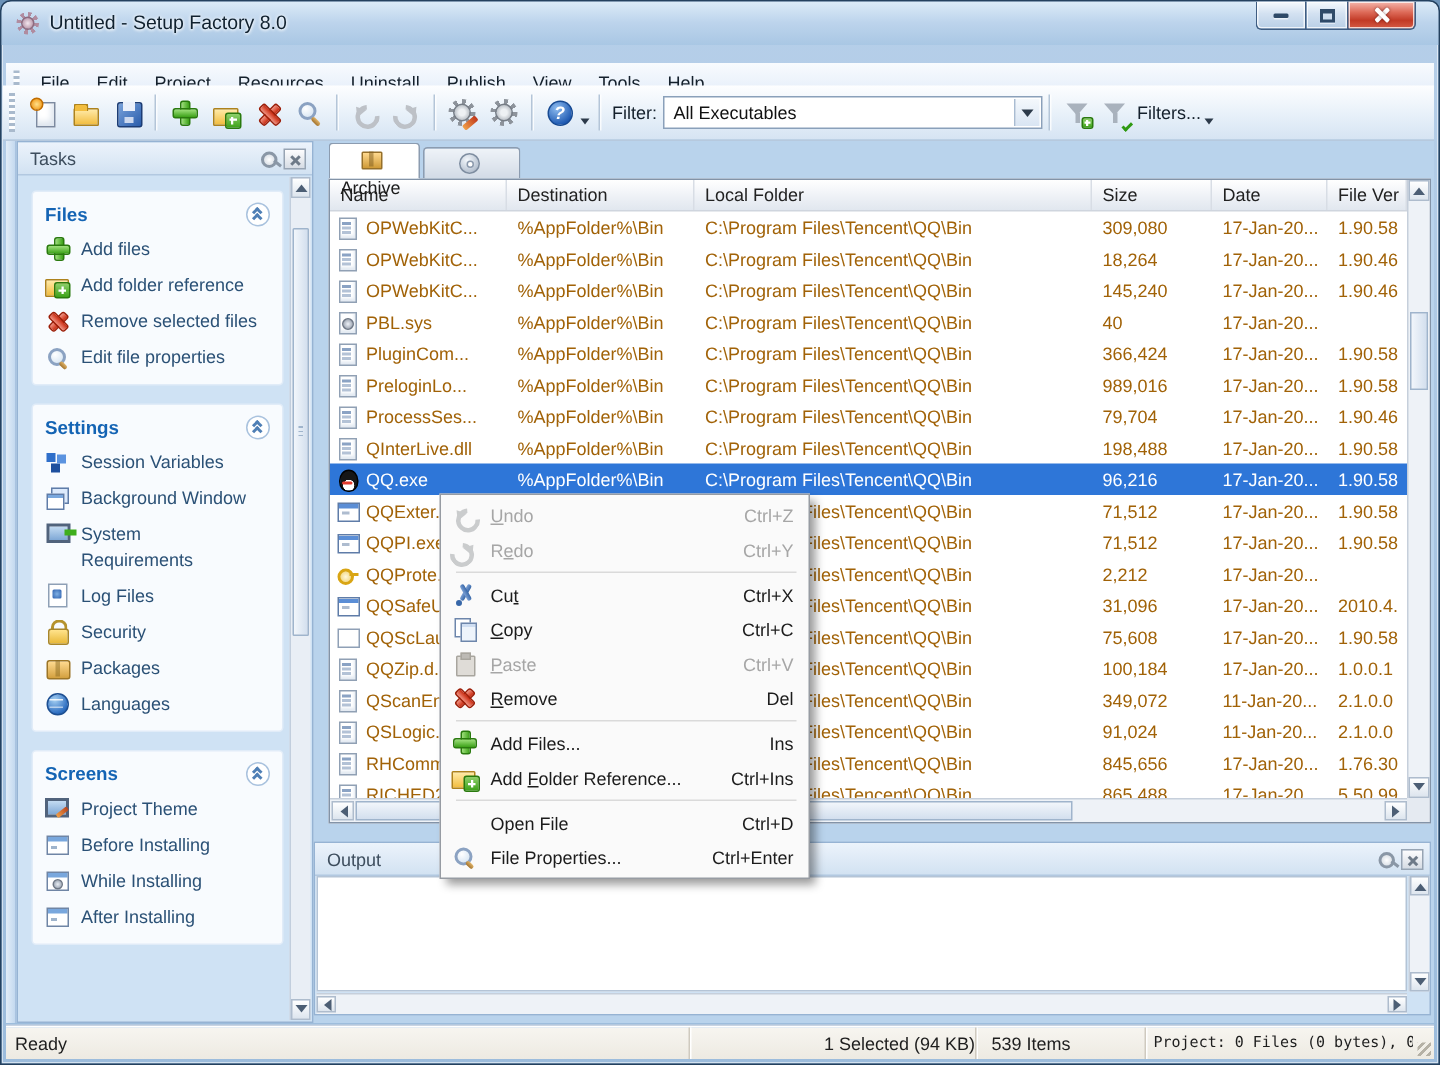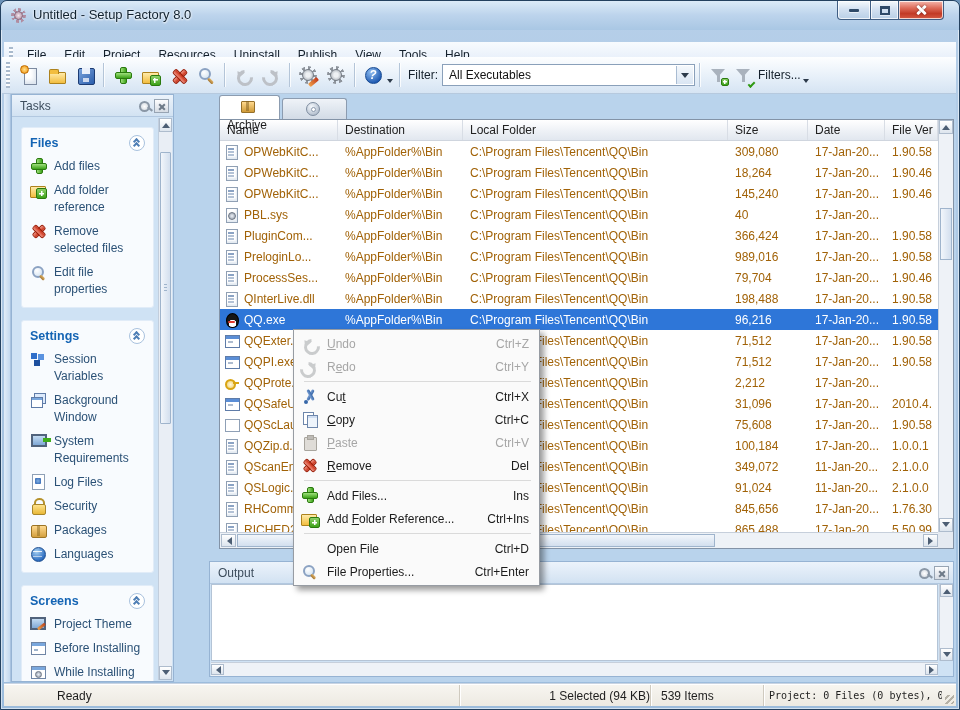--- a/index.html
+++ b/index.html
@@ -86,21 +86,21 @@
   .ic-help::before{content:"";position:absolute;inset:1px;border-radius:50%;background:radial-gradient(circle at 35% 28%,#8fbdf0,#1f5ab2 75%);border:1px solid #174a92;}
   .ic-help::after{content:"?";position:absolute;inset:0;color:#fff;font-weight:bold;font-size:12px;text-align:center;line-height:19px;}
   .ic-funnel::before{content:"";position:absolute;left:2px;top:3px;width:0;height:0;border-left:7px solid transparent;border-right:7px solid transparent;border-top:8px solid #a9b2bd;}
   .ic-funnel::after{content:"";position:absolute;left:8px;top:9px;width:3px;height:7px;background:#a9b2bd;}
   .ic-funnel .badge{position:absolute;right:-1px;bottom:-1px;width:8px;height:8px;border-radius:2px;border:1px solid #2a7a0e;
     background:linear-gradient(#fff,#fff) 50% 50%/4px 1.5px no-repeat,linear-gradient(#fff,#fff) 50% 50%/1.5px 4px no-repeat,linear-gradient(#8ed06a,#3da219);}
   .ic-funnel .check{position:absolute;right:-2px;bottom:-1px;width:7px;height:4px;border-left:2px solid #2f9912;border-bottom:2px solid #2f9912;transform:rotate(-45deg);}
   
   .workspace{position:absolute;left:3px;right:3px;top:93px;bottom:27px;background:#b9d3ec;}
   
-  .sidebar{position:absolute;left:0;top:0;width:170px;bottom:0;border-radius:28px;}
+  .sidebar{position:absolute;left:0;top:0;width:205px;bottom:0;border-radius:28px;}
   .side-strip{position:absolute;left:0;top:0;width:7px;height:100%;background:linear-gradient(90deg,#e2edf8,#c4d9ef);border-right:1px solid #a9c3e0;}
   .side-inner{position:absolute;left:7px;right:0;top:0;bottom:0;border:1px solid #96b3d3;background:#cfe2f4;}
   .phead{height:22px;display:flex;align-items:center;padding:0 4px 0 8px;color:#3d4d5d;
     background:linear-gradient(#ecf3fb,#d2e2f2);border-bottom:1px solid #b2c8e0;}
   .phead-title{flex:1;}
   .pin{position:relative;width:14px;height:14px;margin-right:2px;}
   .pin::before{content:"";position:absolute;left:1px;top:2px;width:7px;height:7px;border-radius:50%;border:2px solid #8a97a6;background:radial-gradient(#fff,#cfd6de);}
   .pin::after{content:"";position:absolute;left:9px;top:9px;width:6px;height:2px;background:#8a97a6;transform:rotate(38deg);}
   .xbtn{width:15px;height:14px;border:1px solid #97a4b3;background:linear-gradient(#fdfdfe,#d6dce4);display:flex;align-items:center;justify-content:center;position:relative;}
   .xbtn::before,.xbtn::after{content:"";position:absolute;left:6px;top:3px;width:2px;height:8px;background:#6e7a88;}
@@ -196,21 +196,21 @@
   .output{position:absolute;left:205px;top:467px;width:745px;height:116px;border:1px solid #96b3d3;background:#cfe2f4;}
   .obody{position:absolute;left:1px;right:15px;top:22px;bottom:15px;background:#fff;border:1px solid #b4c4d6;}
   .ovscroll{position:absolute;right:0;top:22px;bottom:15px;width:14px;background:#eef2f7;border-left:1px solid #c6cfdb;}
   .ohscroll{position:absolute;left:1px;right:15px;bottom:0;height:14px;background:#eef2f7;border-top:1px solid #c6cfdb;}
   .obtn{position:absolute;width:13px;top:1px;bottom:1px;border:1px solid #aebccd;background:linear-gradient(#ffffff,#dde5ee);display:flex;align-items:center;justify-content:center;}
   .ovscroll .obtn{left:0;right:0;width:auto;height:13px;}
   .ovscroll .obtn.up{top:0;bottom:auto;} .ovscroll .obtn.down{bottom:0;top:auto;}
   .ohscroll .obtn.left{left:0;} .ohscroll .obtn.right{right:0;}
   
   .statusbar{position:absolute;left:3px;right:3px;bottom:3px;height:22px;display:flex;align-items:center;color:#1e1e1e;
-    background:linear-gradient(#f7f5f0,#edeae2);border-top:1px solid #fff;box-shadow:0 -1px 0 #c9d4e2;padding-left:47px;}
+    background:linear-gradient(#f7f5f0,#edeae2);border-top:1px solid #fff;box-shadow:0 -1px 0 #c9d4e2;}
   .sb-ready{flex:1;padding-left:6px;}
   .sb-sep{width:1px;align-self:stretch;background:#cfcabf;box-shadow:1px 0 0 #fff;}
   .sb-sel{width:190px;text-align:right;}
   .sb-items{width:112px;padding-left:10px;}
   .sb-proj{width:178px;font-family:"DejaVu Sans Mono",monospace;font-size:10px;padding-left:5px;white-space:nowrap;overflow:hidden;}
   .sb-grip{width:14px;height:100%;position:relative;}
   .sb-grip::after{content:"";position:absolute;right:2px;bottom:2px;width:9px;height:9px;
     background:repeating-linear-gradient(135deg,transparent 0 2px,#b5b1a6 2px 4px);}
   
   .context-menu{position:absolute;left:292px;top:328px;width:247px;background:#fafafa;border:1px solid #979ca3;

